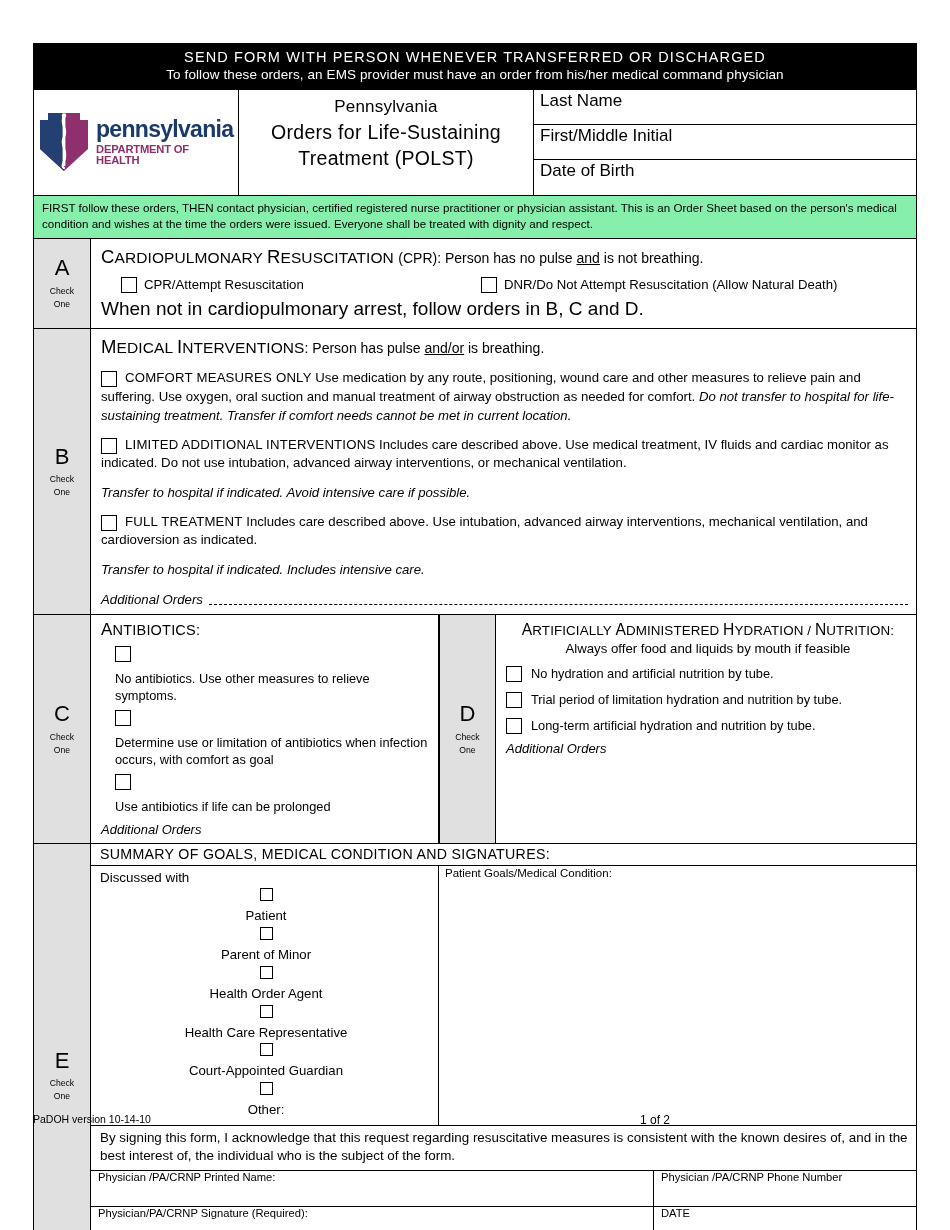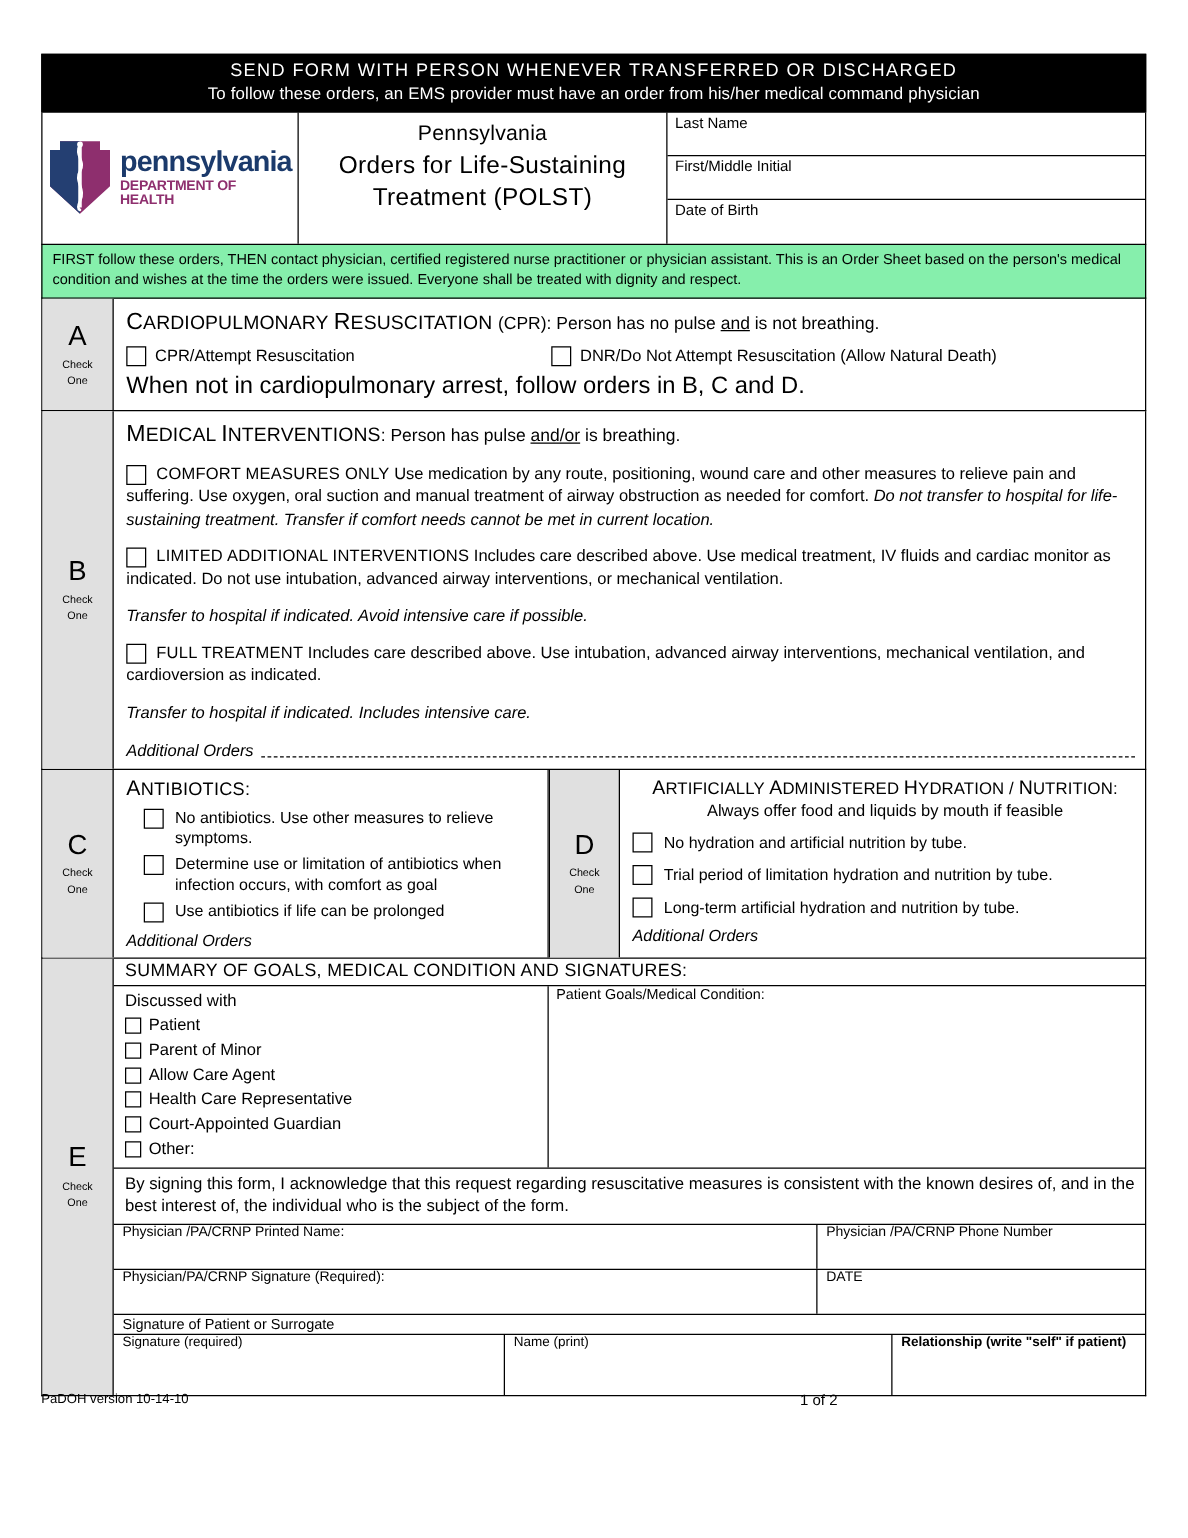--- a/index.html
+++ b/index.html
@@ -118,21 +118,21 @@
     flex: 1;
     box-sizing: border-box;
     display: flex;
     flex-direction: column;
   }
   .pfield {
     flex: 1;
     border-bottom: 1px solid #000;
     box-sizing: border-box;
     padding: 1px 0 12px 6px;
-    font-size: 12px;
+    font-size: 17px;
     min-height: 35px;
   }
   .pfield:last-child { border-bottom: none; }
 
   
   .instructions {
     background: #86efac;
     border-left: 1px solid #000;
     border-right: 1px solid #000;
     border-bottom: 1px solid #000;
@@ -209,21 +209,21 @@
     vertical-align: -2px;
   }
 
   
   .a-options {
     display: flex;
     margin-top: 8px;
     font-size: 13.2px;
     align-items: flex-start;
   }
-  .a-opt { display: flex; align-items: flex-start; gap: 7px; }
+  .a-opt { display: flex; align-items: flex-start; gap: 7px; margin-left: 20px; }
   .a-opt1 { width: 340px; }
   .a-note {
     font-size: 19px;
     margin-top: 4px;
     line-height: 1.3;
   }
 
   
   .b-para {
     font-size: 13.2px;
@@ -295,20 +295,21 @@
     line-height: 1.3;
     margin-bottom: 5px;
   }
   .c-item {
     display: flex;
     align-items: flex-start;
     gap: 9px;
     font-size: 12.8px;
     line-height: 1.28;
     margin: 5px 0 0 14px;
+    flex-direction: column;
   }
   .c-item .cbox { margin-top: 1px; }
   .d-item {
     display: flex;
     align-items: flex-start;
     gap: 9px;
     font-size: 12.8px;
     line-height: 1.3;
     margin-top: 9px;
   }
@@ -345,20 +346,21 @@
     padding: 3px 6px 5px 9px;
   }
   .disc-title { font-size: 13.4px; line-height: 1.35; }
   .disc-item {
     display: flex;
     align-items: center;
     gap: 6px;
     font-size: 13.2px;
     line-height: 1.42;
     margin-top: 1px;
+    flex-direction: column;
   }
   .goals-col {
     flex: 1;
     box-sizing: border-box;
     padding: 1px 6px 4px 6px;
     font-size: 11.5px;
     min-width: 0;
   }
   .ack {
     font-size: 13.4px;
@@ -591,21 +593,21 @@
             <div class="disc-item">
               <span class="cbox sm"></span>
               <span>Patient</span>
             </div>
             <div class="disc-item">
               <span class="cbox sm"></span>
               <span>Parent of Minor</span>
             </div>
             <div class="disc-item">
               <span class="cbox sm"></span>
-              <span>Allow Care Agent</span>
+              <span>Health Order Agent</span>
             </div>
             <div class="disc-item">
               <span class="cbox sm"></span>
               <span>Health Care Representative</span>
             </div>
             <div class="disc-item">
               <span class="cbox sm"></span>
               <span>Court-Appointed Guardian</span>
             </div>
             <div class="disc-item">

